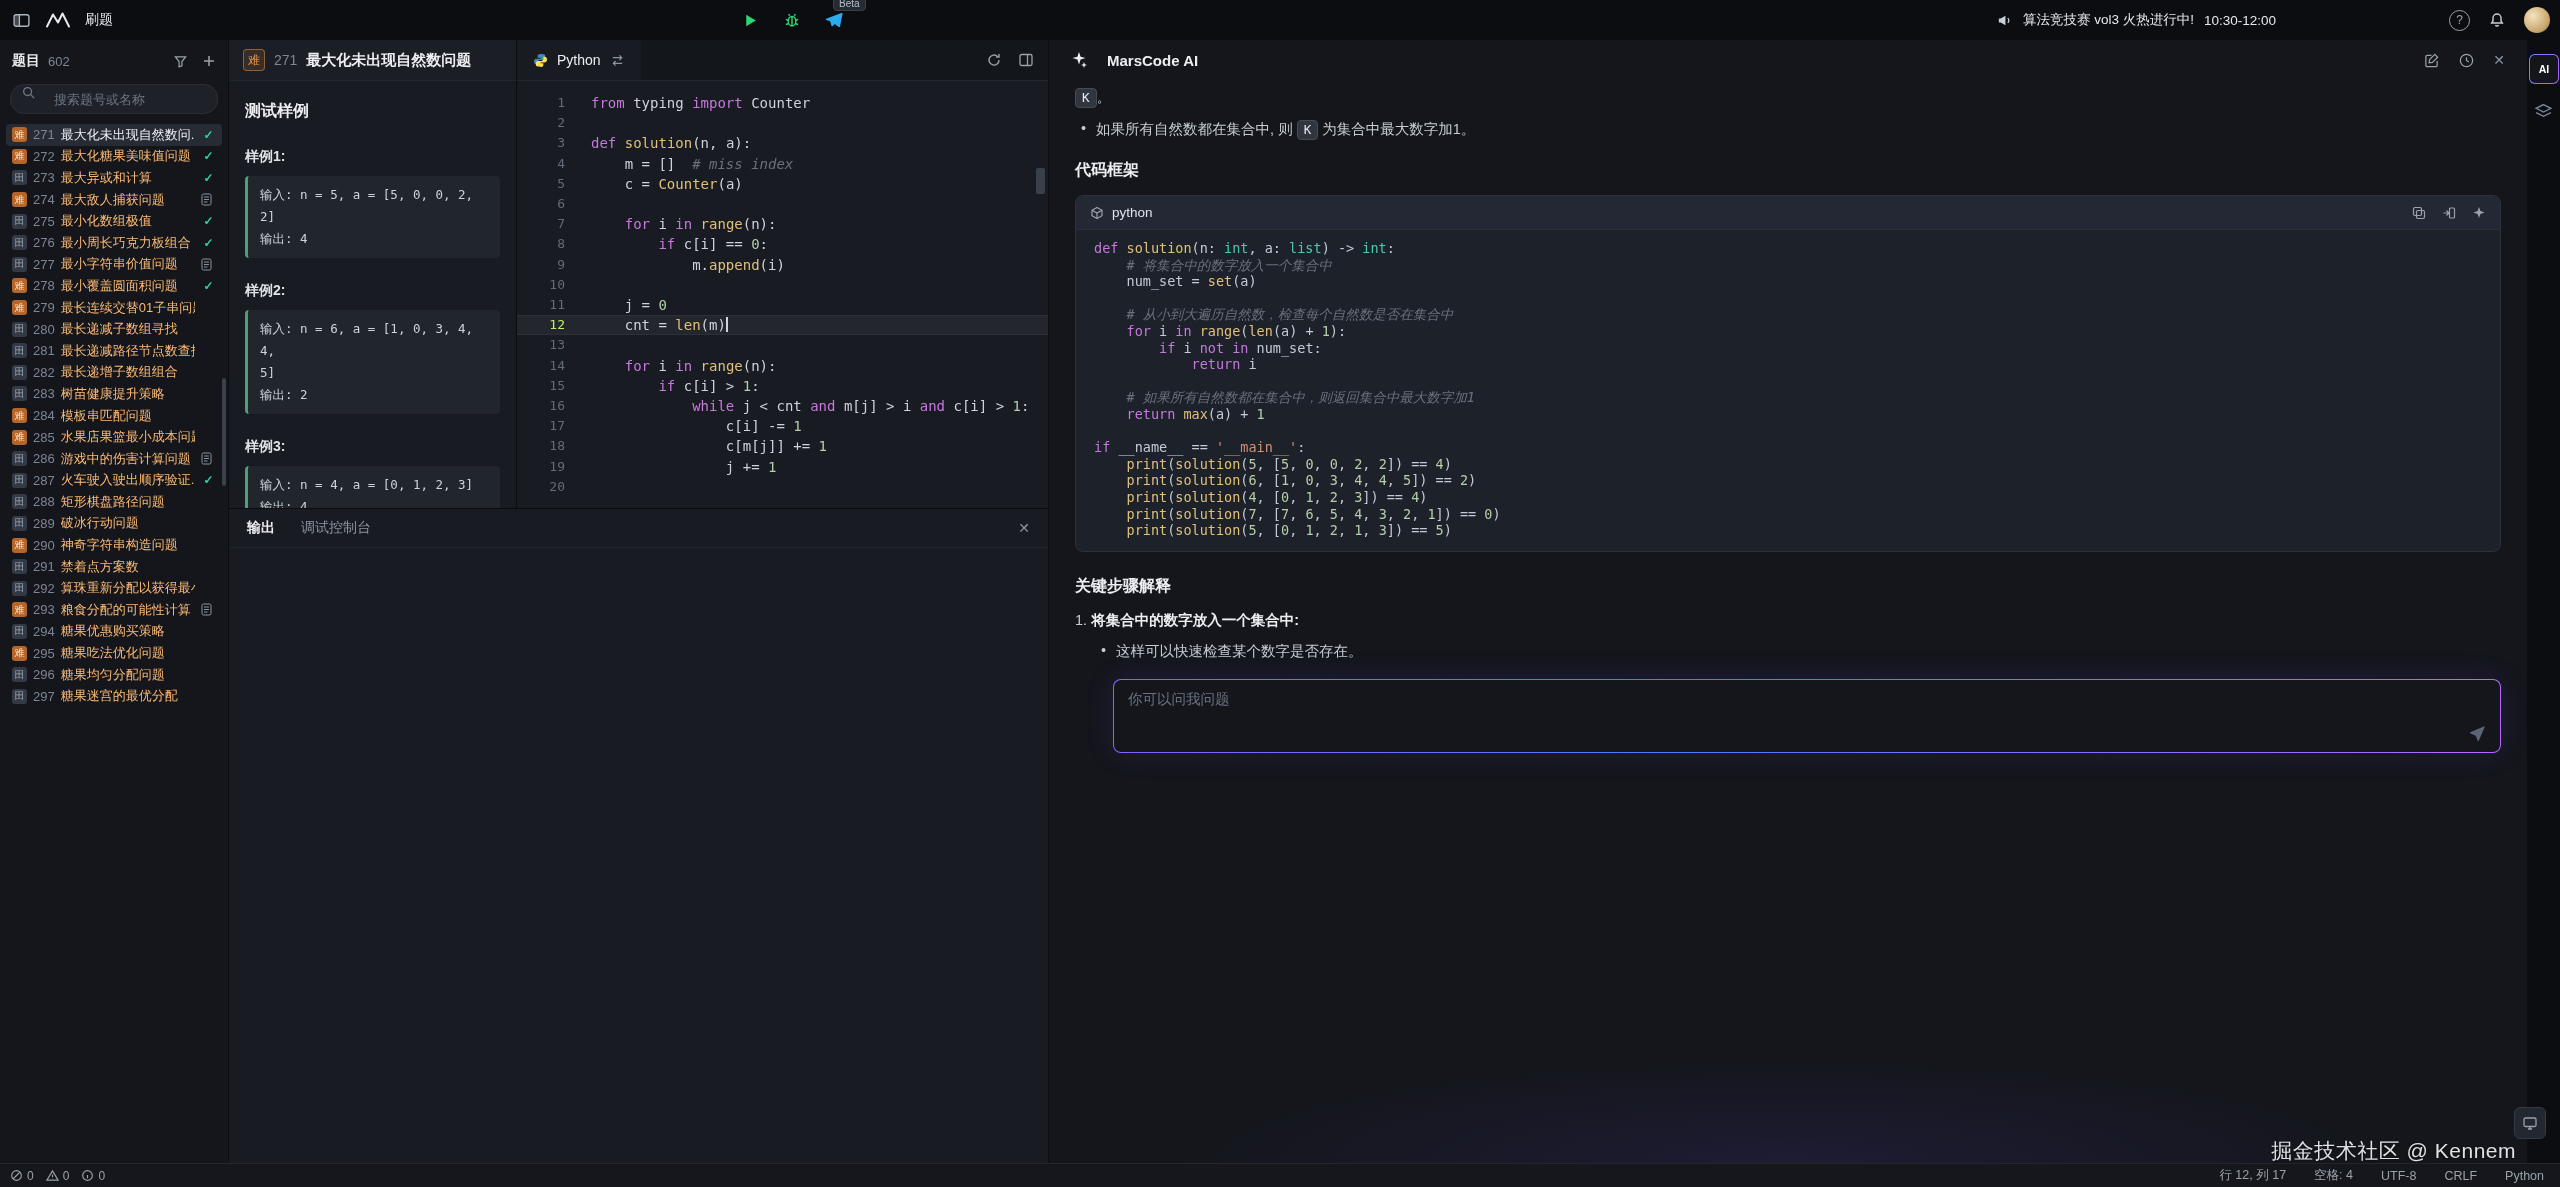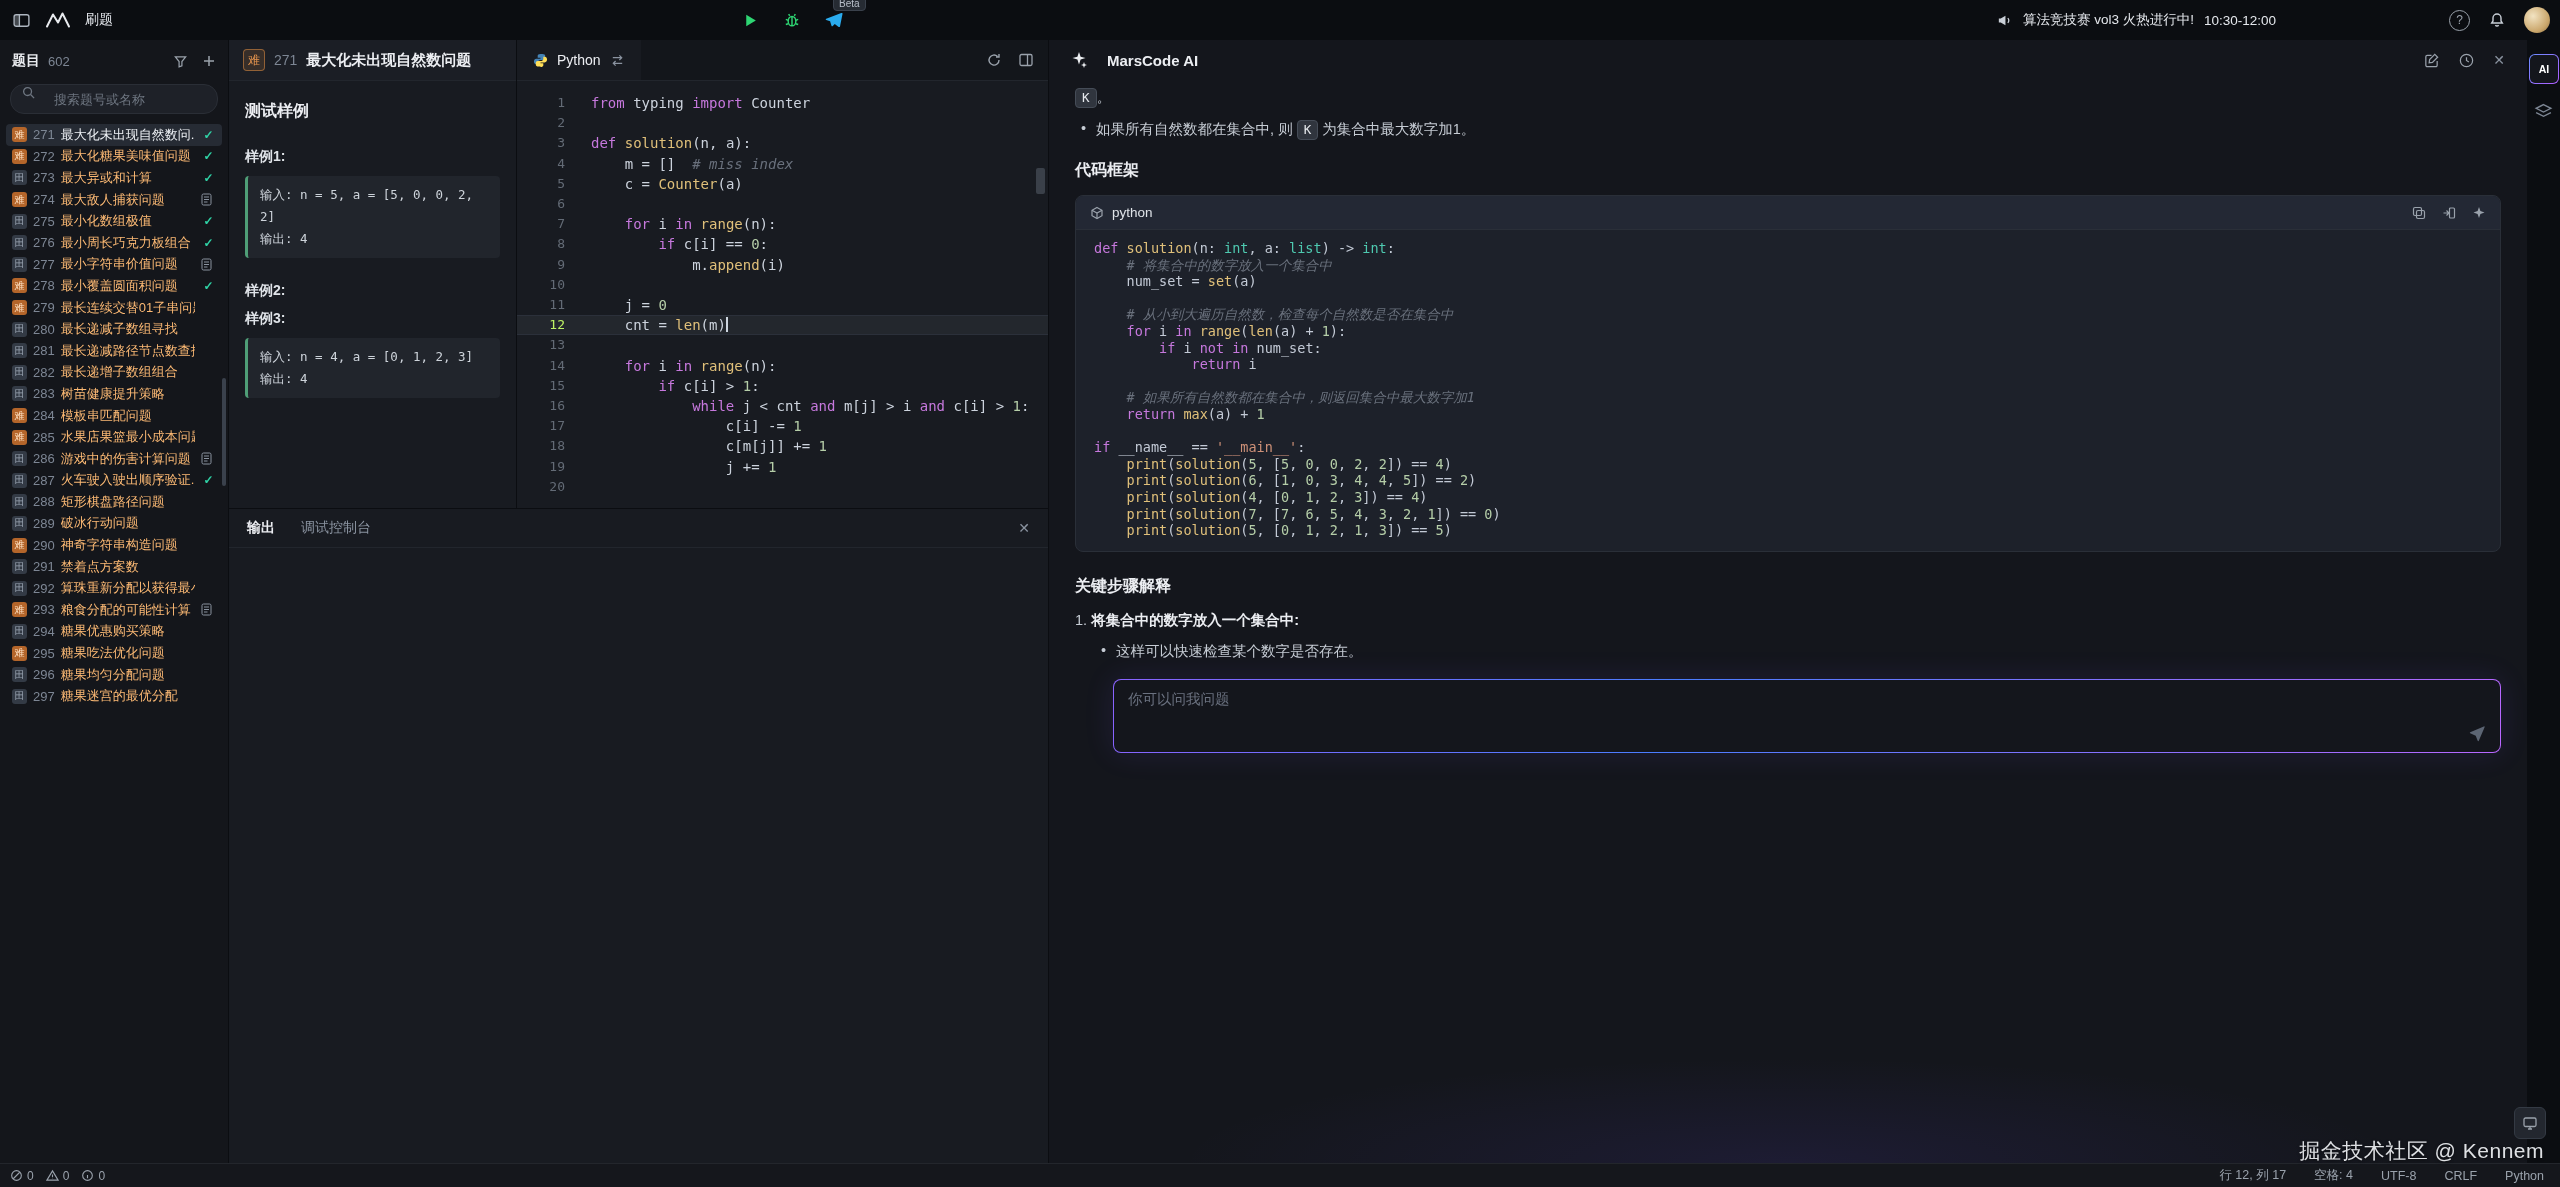--- a/index.html
+++ b/index.html
@@ -127,21 +127,21 @@
        display:flex;align-items:center;justify-content:center;color:#fff;font-size:10.5px;font-weight:700;}
   .strip-icon{margin:18px auto 0;width:20px;}
 
   
   .statusbar{position:absolute;left:0;top:1163px;width:2560px;height:24px;background:#15171c;border-top:1px solid #23262c;
              box-sizing:border-box;display:flex;align-items:center;}
   .status-left{display:flex;align-items:center;gap:12px;padding-left:10px;font-size:12px;color:#9aa2ac;}
   .st-group{display:flex;align-items:center;gap:4px;}
   .status-right{margin-left:auto;display:flex;align-items:center;gap:28px;padding-right:16px;font-size:12.5px;color:#9aa2ac;white-space:nowrap;}
 
-  .watermark{position:absolute;right:16px;bottom:22px;font-size:21px;color:rgba(240,242,245,.92);letter-spacing:.5px;
+  .watermark{position:absolute;right:44px;bottom:22px;font-size:21px;color:rgba(240,242,245,.92);letter-spacing:.5px;
              text-shadow:0 1px 3px rgba(0,0,0,.5);z-index:50;}
   .float-btn{position:absolute;right:14px;bottom:48px;width:30px;height:30px;border-radius:6px;background:#23272f;
              border:1px solid #343a44;display:flex;align-items:center;justify-content:center;z-index:40;}
 </style>
 </head>
 <body>
 
 <div class="topbar">
   <div class="tb-left">
     <span>
@@ -420,20 +420,25 @@
   </div>
   <div class="pp-body">
     <div class="pp-section">测试样例</div>
     <div>
         <div class="sample-label">样例1:</div>
         <div class="sample-box">
           <div>输入: n = 5, a = [5, 0, 0, 2, 2]</div>
           <div>输出: 4</div>
         </div>
         <div class="sample-label">样例2:</div>
+        <div class="sample-box">
+          <div>输入: n = 6, a = [1, 0, 3, 4, 4,</div>
+          <div>5]</div>
+          <div>输出: 2</div>
+        </div>
         <div class="sample-label">样例3:</div>
         <div class="sample-box">
           <div>输入: n = 4, a = [0, 1, 2, 3]</div>
           <div>输出: 4</div>
         </div>
       </div>
   </div>
 </div>
 
 <div class="editor-panel">

